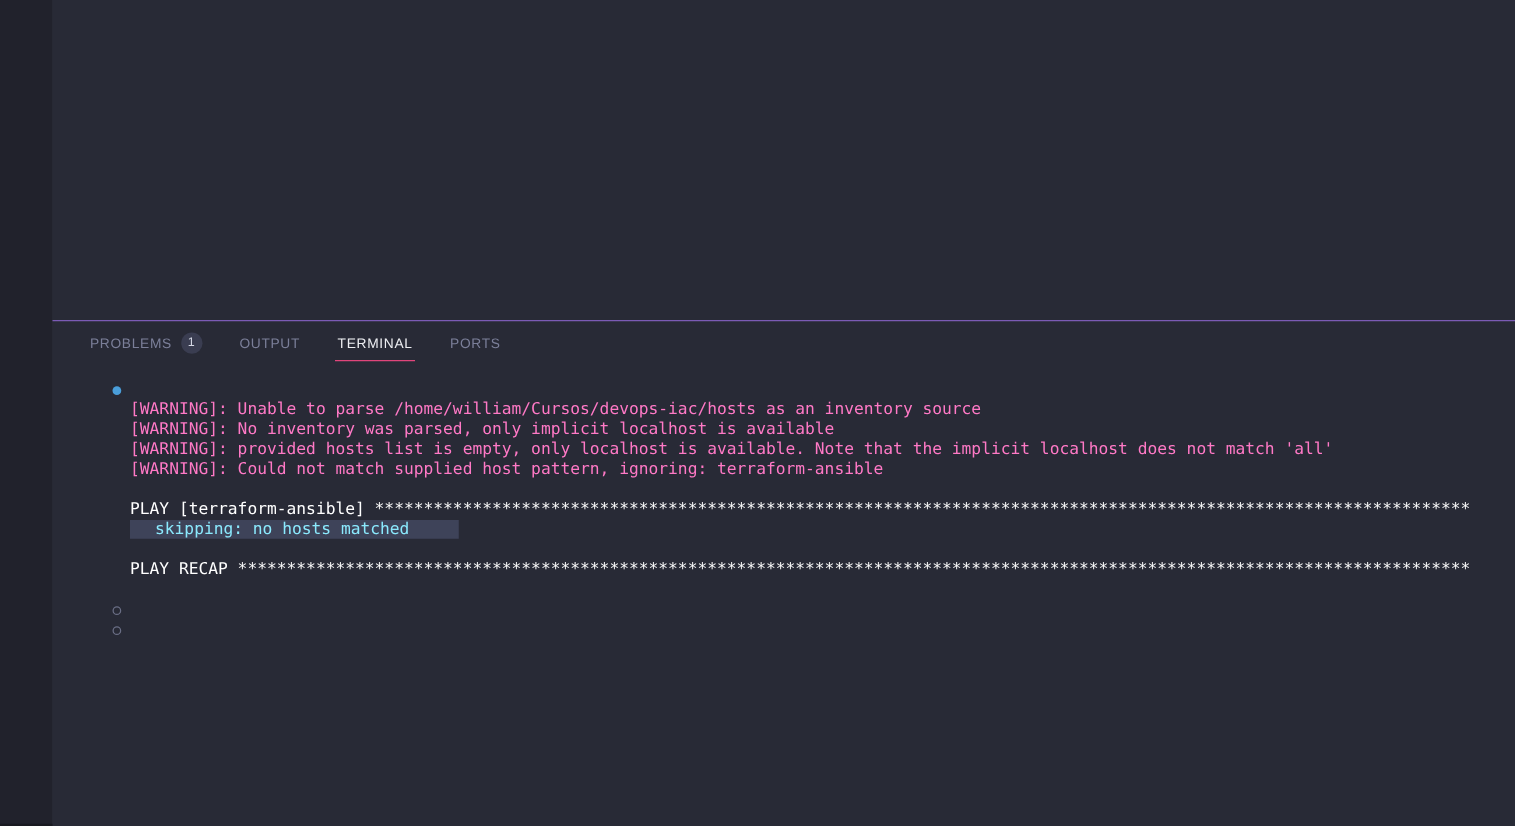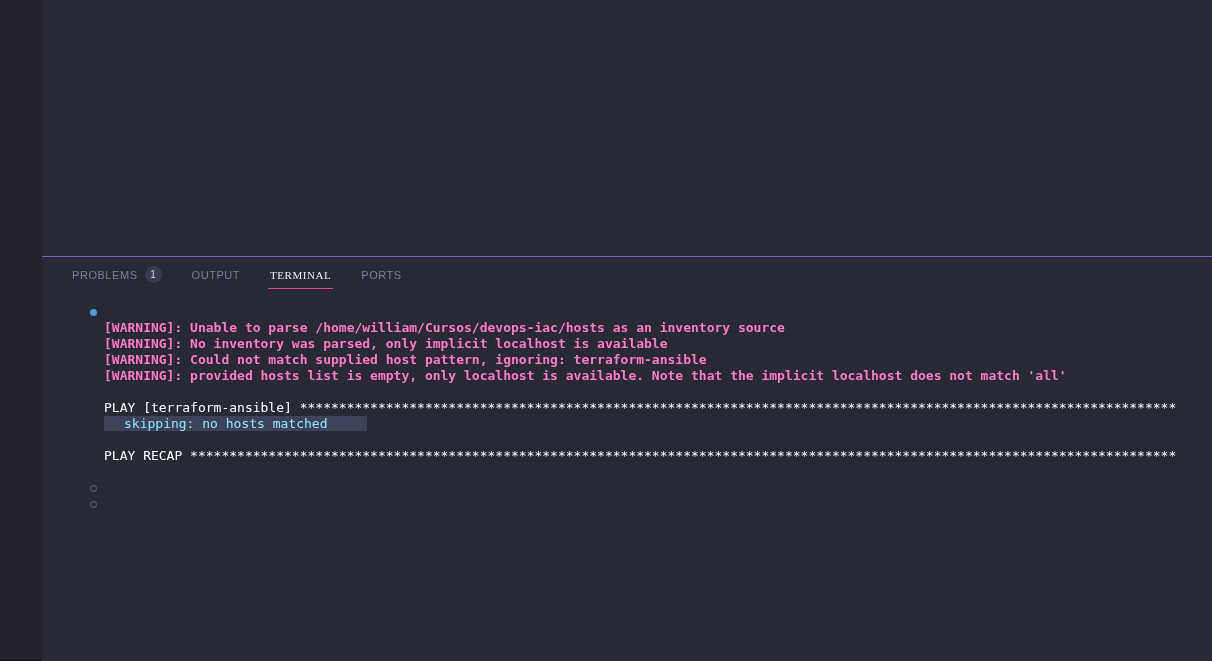--- a/index.html
+++ b/index.html
@@ -83,21 +83,20 @@
     letter-spacing: 0.55px;
     color: #7b7f99;
     text-transform: uppercase;
     cursor: pointer;
     user-select: none;
     white-space: nowrap;
     font-family: "Liberation Sans", sans-serif;
   }
   .panel-tab.active {
     color: #ecedf1;
-    font-family: Liberation Serif, serif;
   }
   .panel-tab.active .tab-underline {
     position: absolute;
     left: 8px;
     right: 8px;
     bottom: 3px;
     height: 1.5px;
     background: #e0457b;
   }
   .tab-underline { display: none; }
@@ -145,21 +144,21 @@
     position: absolute;
     left: 48px;
     top: 5px;
     width: 7px;
     height: 7px;
     border-radius: 50%;
     box-sizing: border-box;
   }
   .cmd-marker.filled { background: #4a9eda; }
   .cmd-marker.hollow { border: 1px solid #6a6e85; background: transparent; }
-  .c-magenta { color: #ff79c6; font-weight: bold; }
+  .c-magenta { color: #ff79c6; font-weight: normal; }
   .c-blue    { color: #8be9fd; }
   .c-plain   { color: #ffffff; }
 
   .sel {
     background: #3e4359;
     padding-left: 20px;
   }
   .sel-pad {
     background: #3e4359;
   }
@@ -205,22 +204,22 @@
       </div>
 
       <div class="terminal">
 
         <div class="term-line">
           <span class="cmd-marker filled"></span>
         </div>
 
         <div class="term-line"><span class="c-magenta">[WARNING]: Unable to parse /home/william/Cursos/devops-iac/hosts as an inventory source</span></div>
         <div class="term-line"><span class="c-magenta">[WARNING]: No inventory was parsed, only implicit localhost is available</span></div>
+        <div class="term-line"><span class="c-magenta">[WARNING]: provided hosts list is empty, only localhost is available. Note that the implicit localhost does not match 'all'</span></div>
         <div class="term-line"><span class="c-magenta">[WARNING]: Could not match supplied host pattern, ignoring: terraform-ansible</span></div>
-        <div class="term-line"><span class="c-magenta">[WARNING]: provided hosts list is empty, only localhost is available. Note that the implicit localhost does not match 'all'</span></div>
 
         <div class="term-line blank"></div>
 
         <div class="term-line"><span class="c-plain">PLAY [terraform-ansible] ****************************************************************************************************************</span></div>
 
         <div class="term-line"><span class="c-blue sel">skipping: no hosts matched</span><span class="sel-pad">     </span></div>
 
         <div class="term-line blank"></div>
 
         <div class="term-line"><span class="c-plain">PLAY RECAP ******************************************************************************************************************************</span></div>

